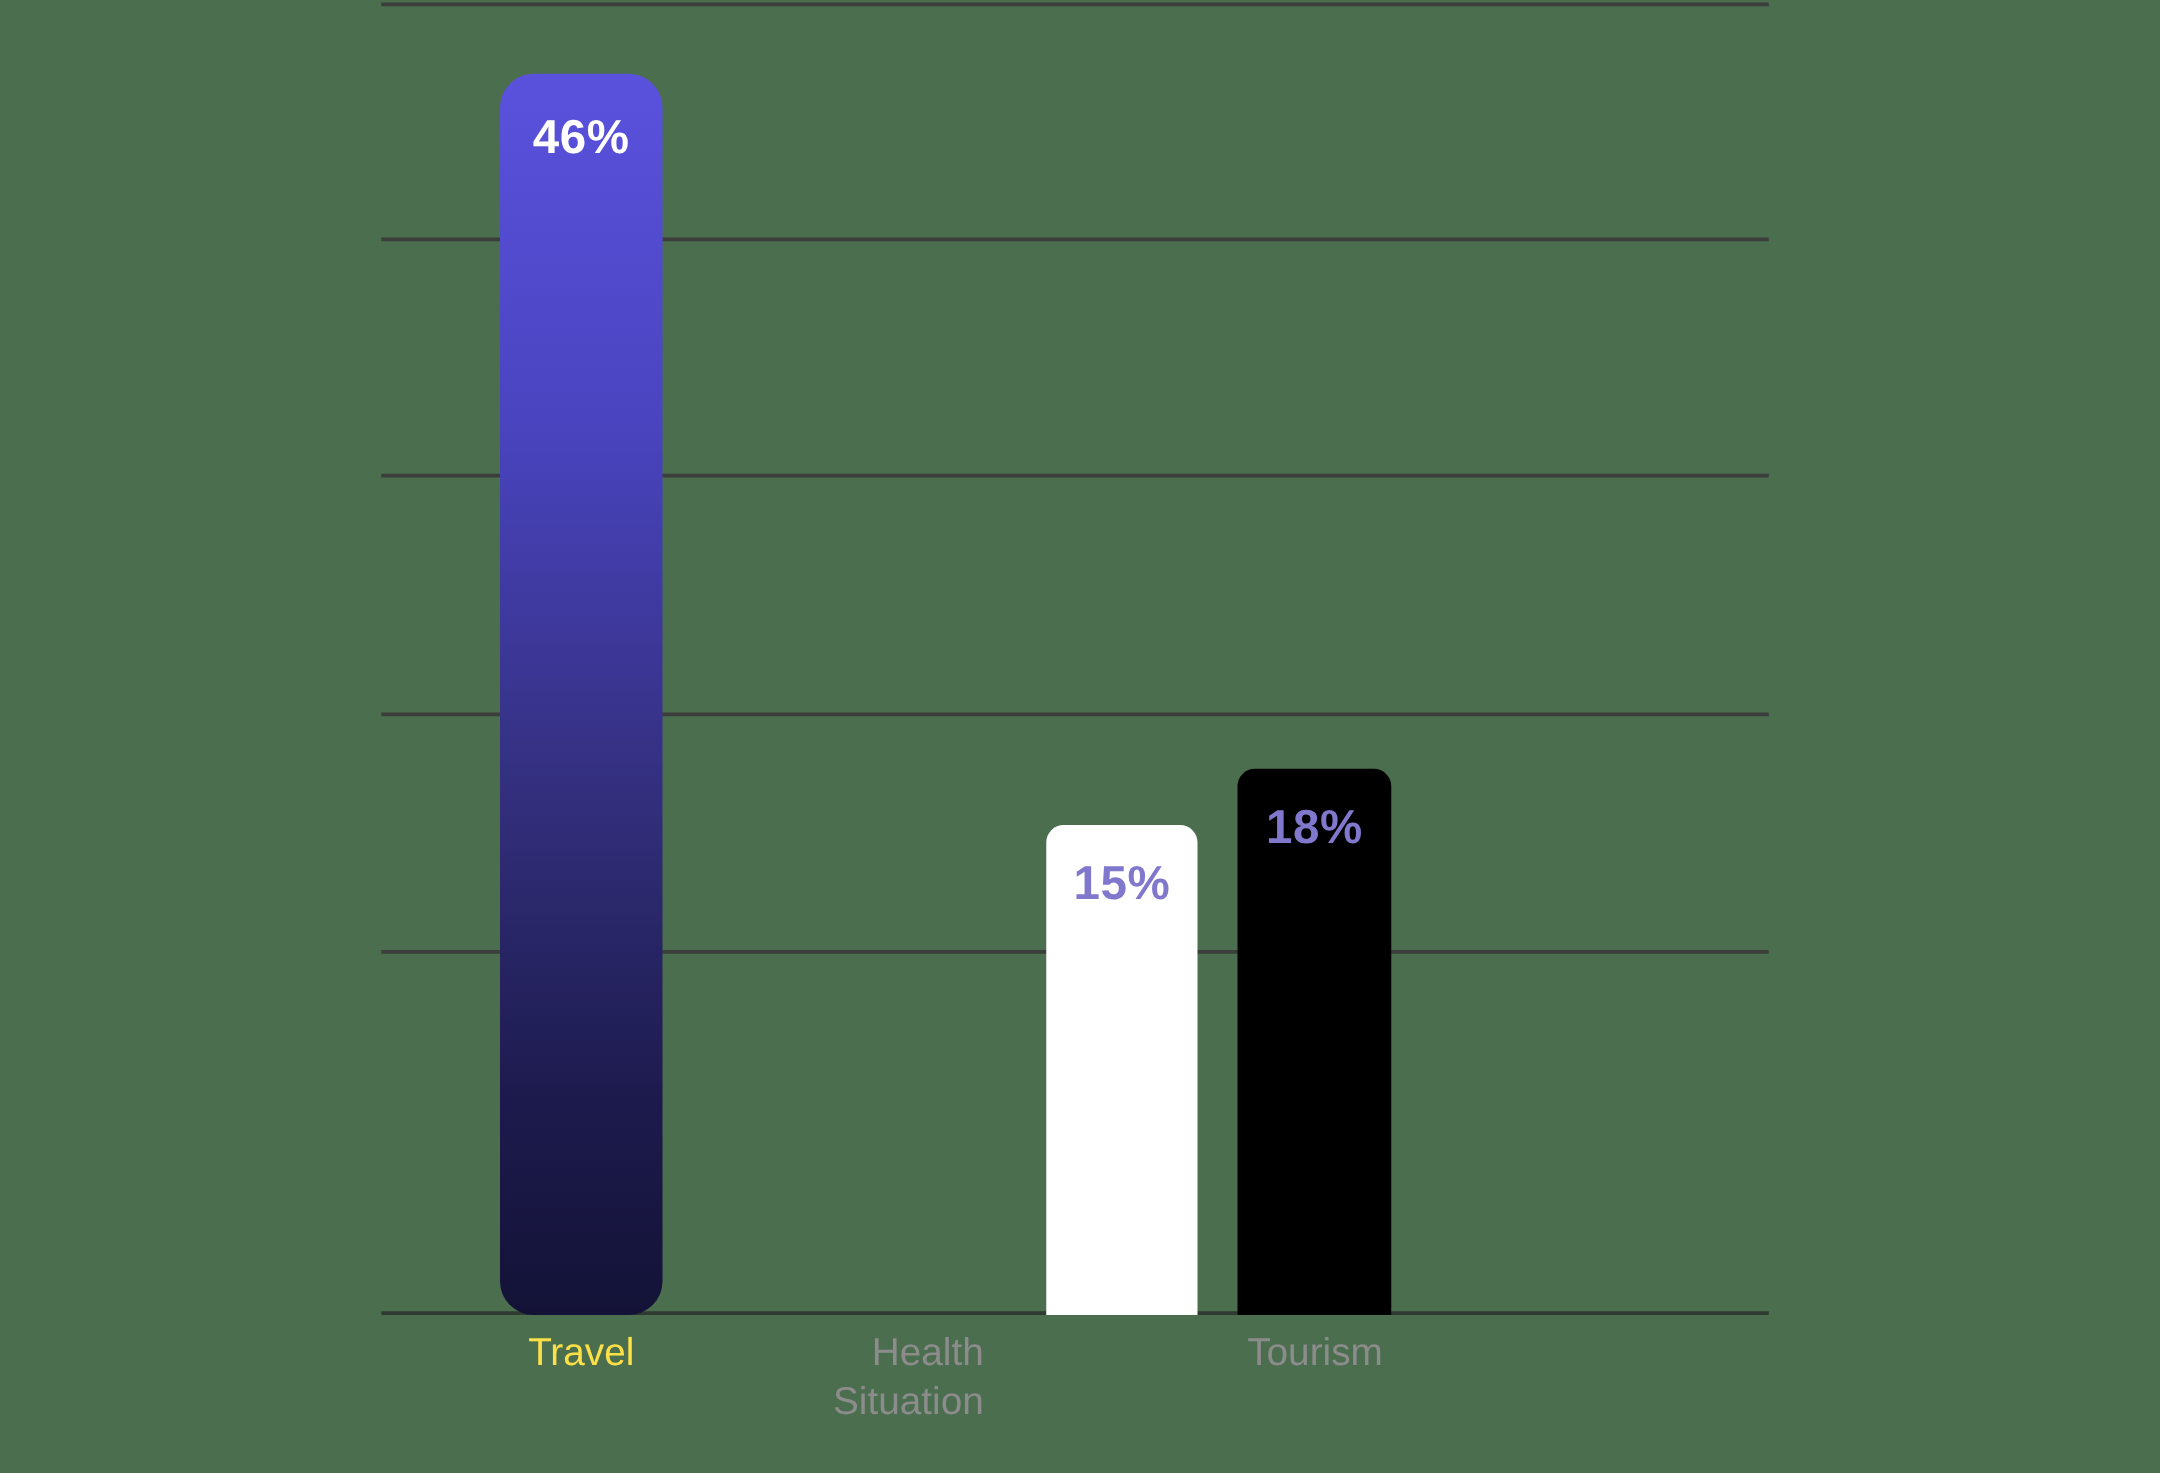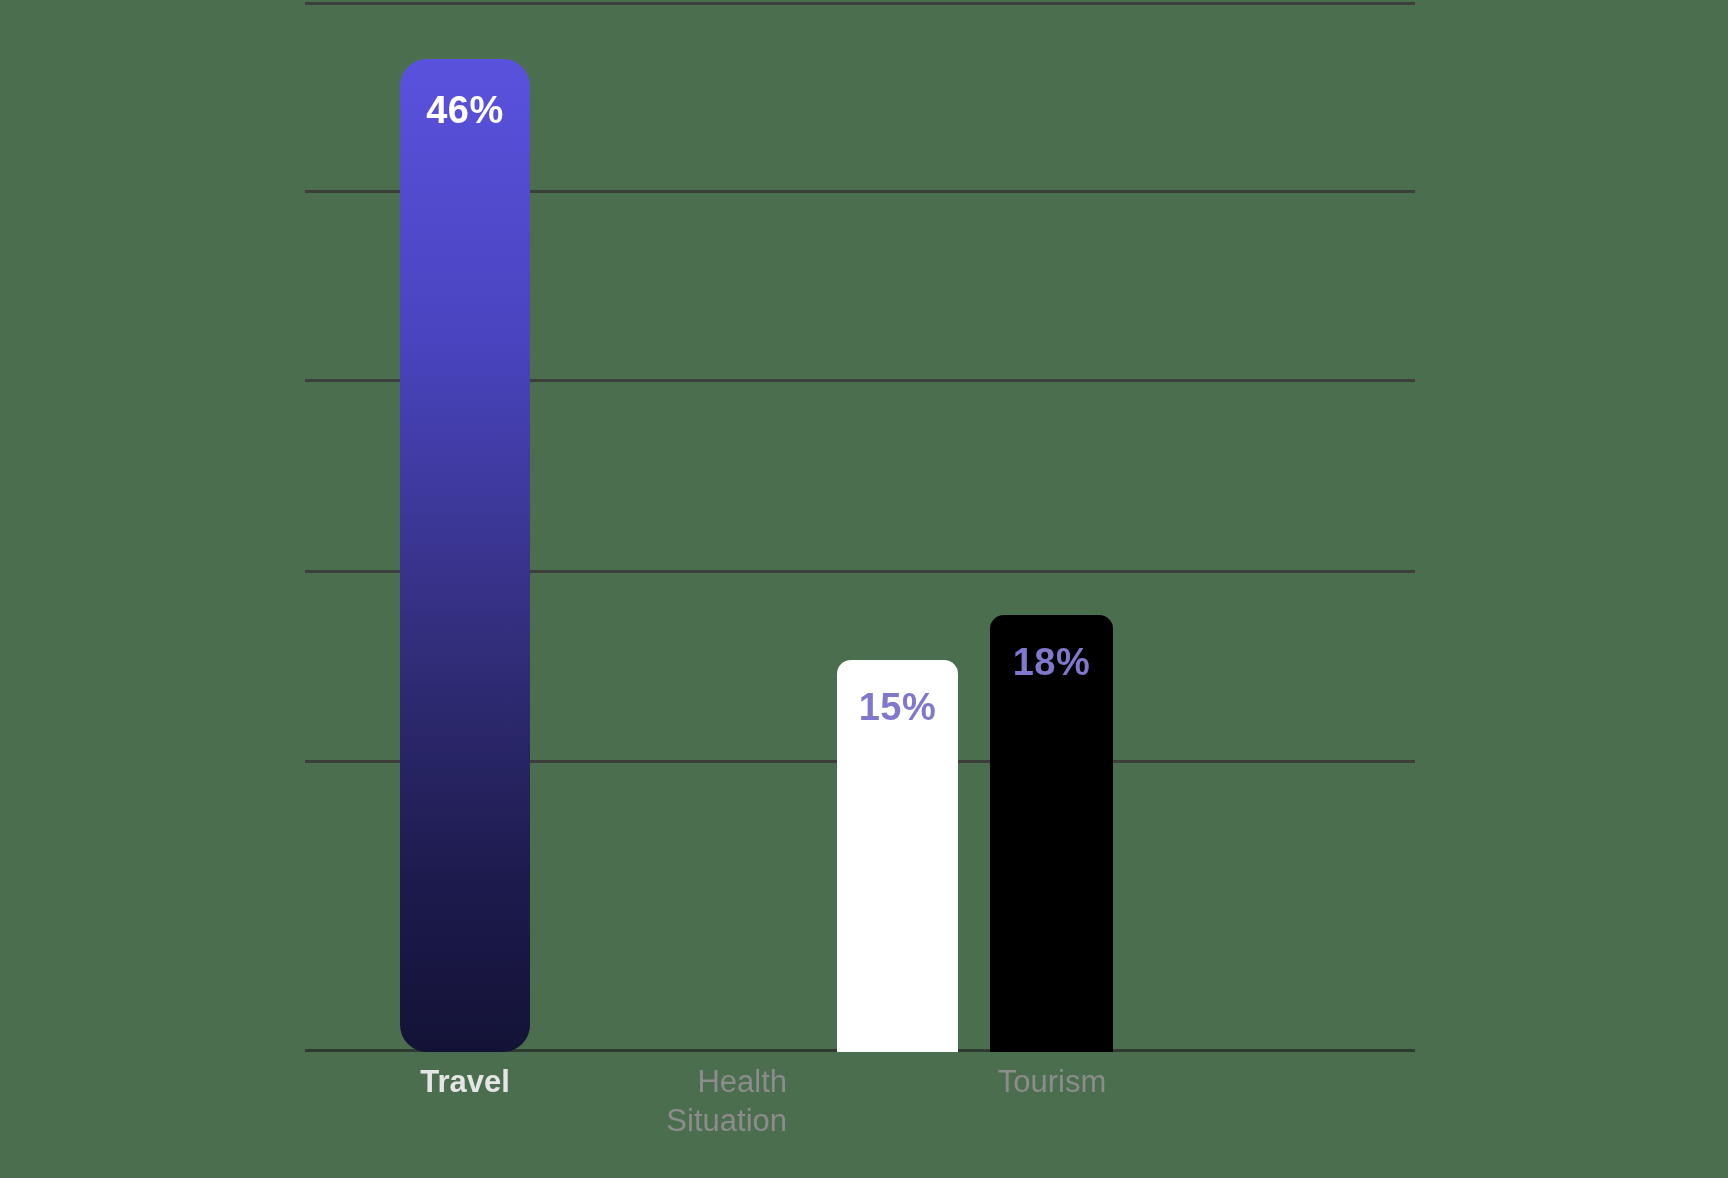--- a/index.html
+++ b/index.html
@@ -77,22 +77,22 @@
   .cat-label {
     position: absolute;
     top: 0;
     text-align: center;
     font-size: 31px;
     line-height: 39px;
     color: #8c8c8c;
     white-space: pre-line;
   }
   .cat-label.is-highlight {
-    color: #e5e5e5;
-    font-weight: bold;
+    color: #fde047;
+    font-weight: normal;
   }
 </style>
 </head>
 <body>
 
 <div id="chart-root">
 
   <div id="plot-area">
 
     <div class="gridline" style="top:2px;"></div>

